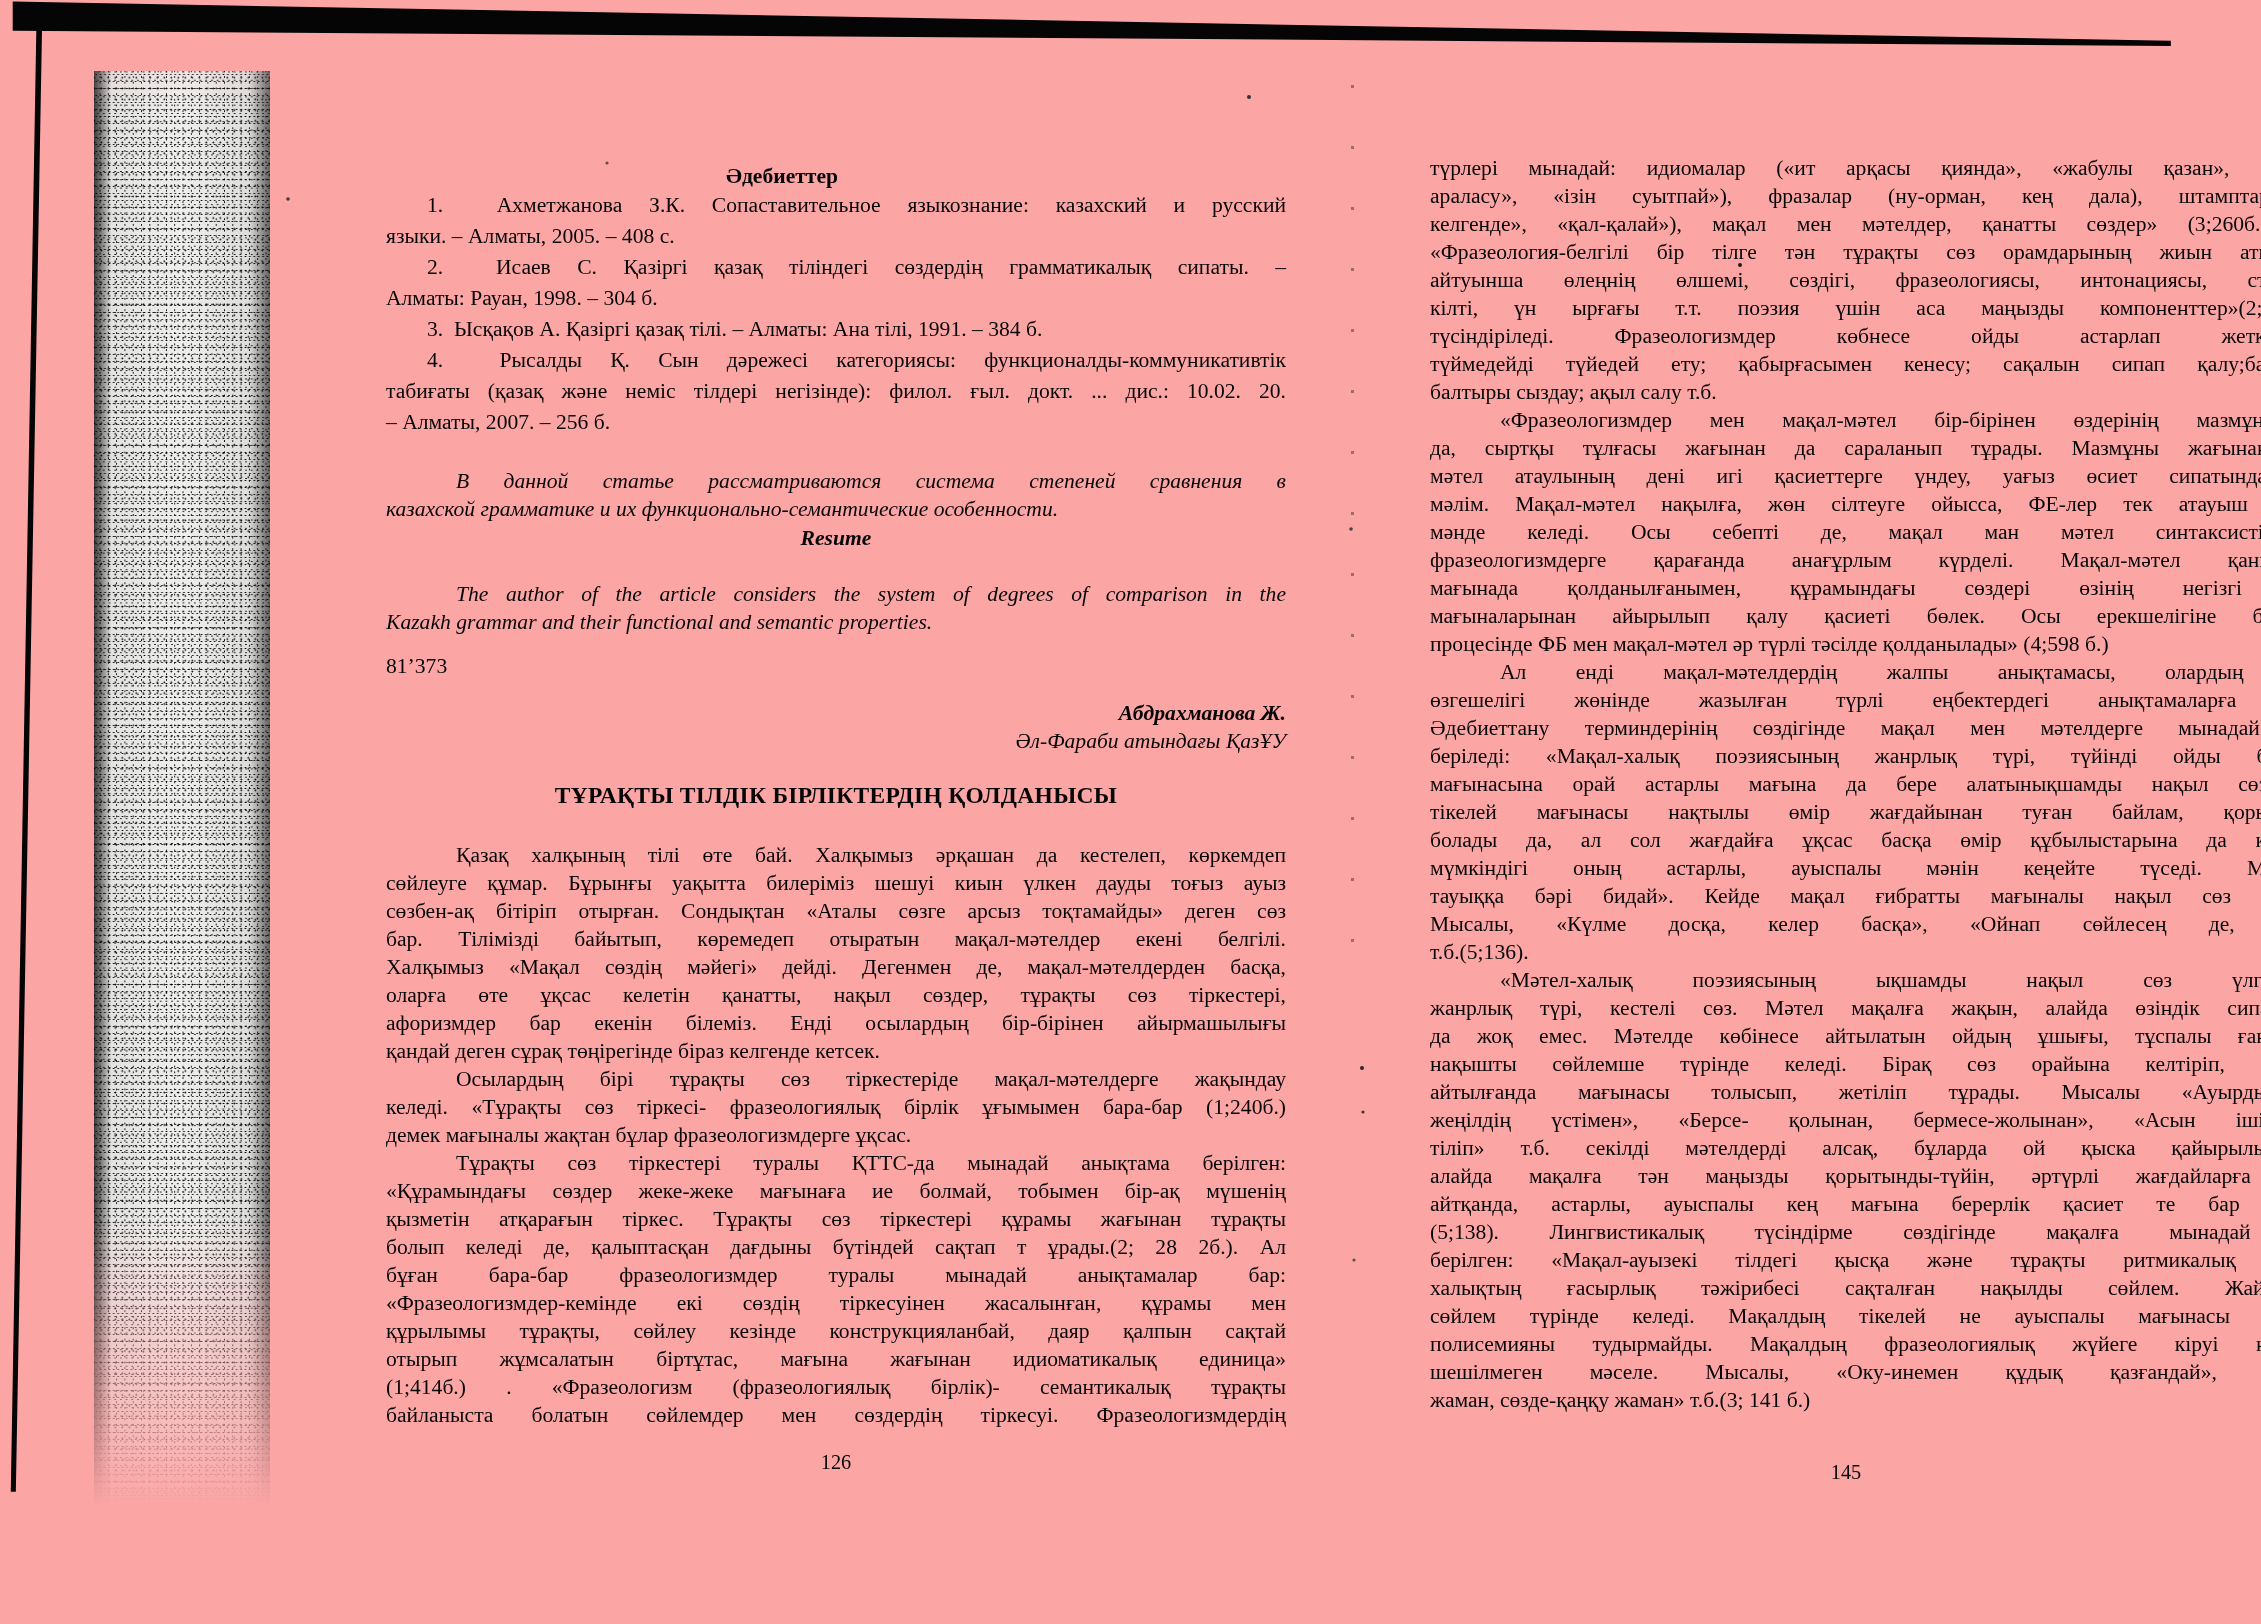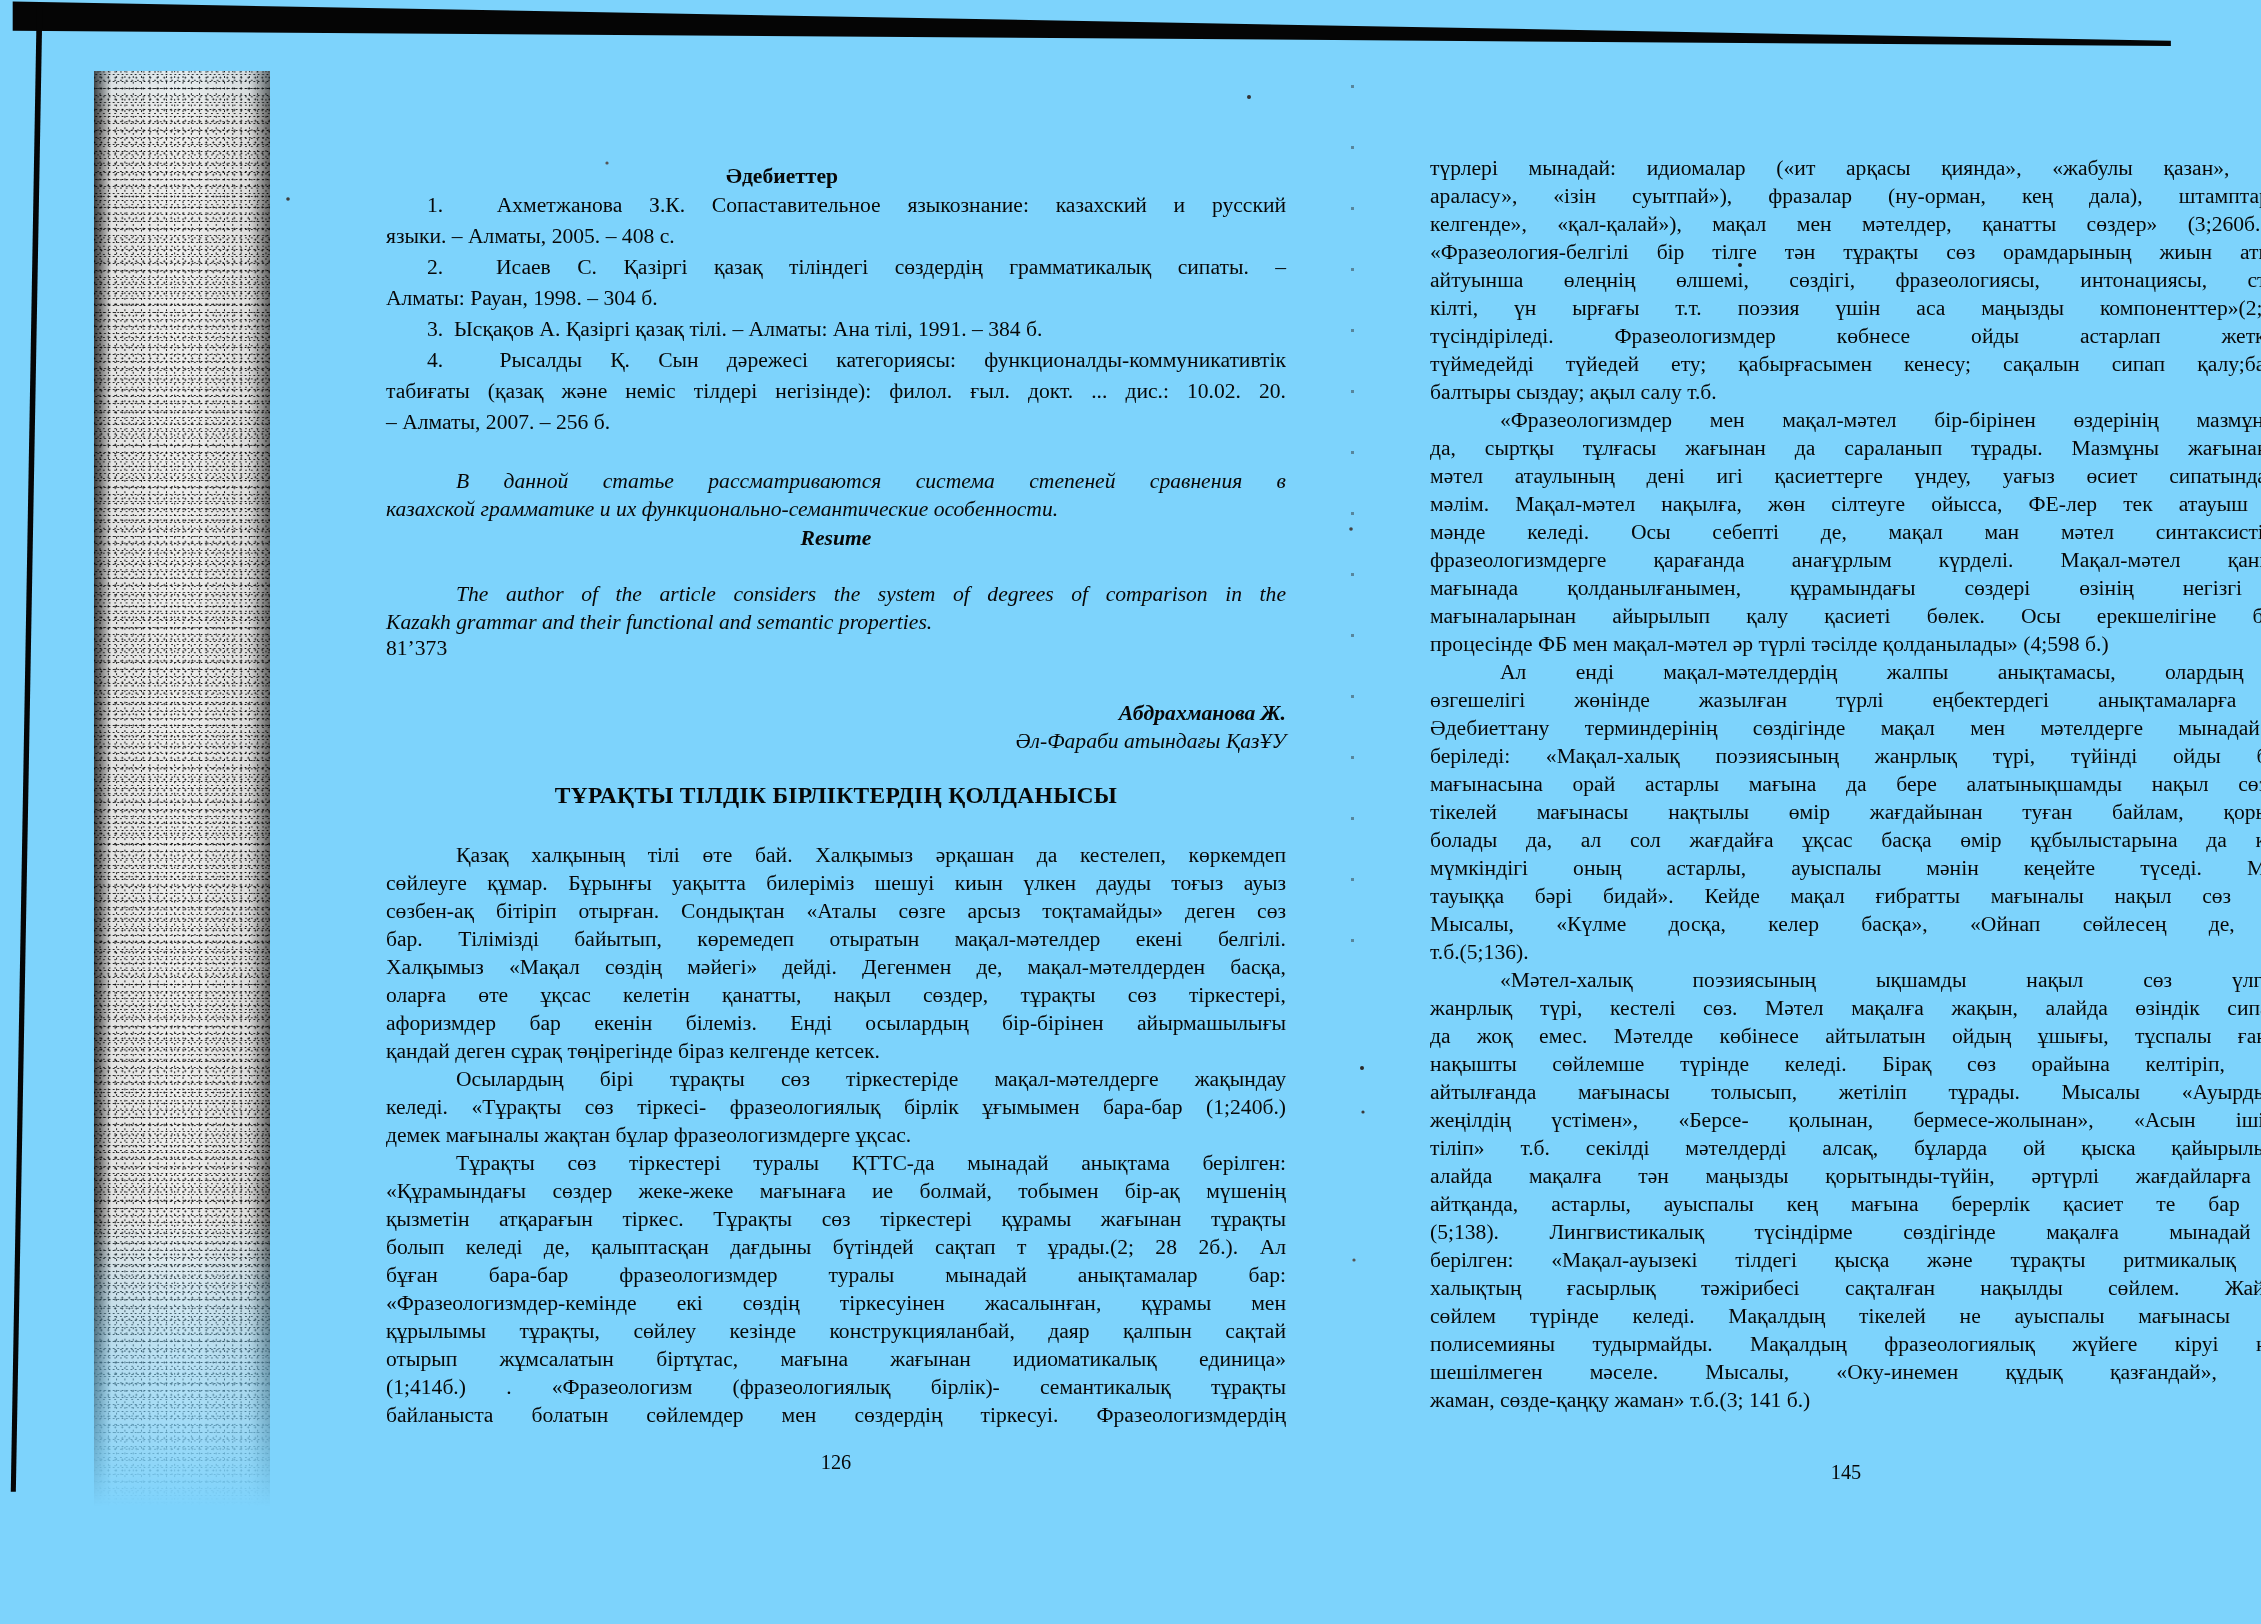--- a/index.html
+++ b/index.html
@@ -1,19 +1,19 @@
 <!DOCTYPE html>
 <html style="font-size:10.2px"><head>
 <meta charset="utf-8">
 <style>
   html,body{margin:0;padding:0;background:#ffffff;}
   #canvas{
     position:relative;
     width:2261px;height:1625px;
-    background:#7dd3fc;
+    background:#fca5a5;
     overflow:hidden;
     font-family:"Liberation Serif","DejaVu Serif",serif;
     color:#070707;
   }
   
   .artifact-svg{position:absolute;left:0;top:0;pointer-events:none;}
   .noise-strip{
     position:absolute;left:94px;top:71px;width:176px;height:1435px;
     background-image:
       radial-gradient(circle,#000 0 0.7px,transparent 1px),
@@ -48,21 +48,21 @@
   .bold{font-weight:bold;}
   .ital{font-style:italic;}
   h1,h2,h3{margin:0;font-size:21.6px;font-weight:bold;}
   
   #refs-heading{top:164px;padding-right:108px;box-sizing:border-box;}
   #refs{top:190px;line-height:31px;font-size:21.6px;}
   #resume-ru-heading{top:439px;}
   #resume-ru{top:467px;line-height:28px;font-size:21.6px;}
   #resume-en-heading{top:526px;}
   #resume-en{top:554px;line-height:28px;font-size:21.6px;margin-top:26px;}
-  #udc{top:636px;font-size:21.6px;}
+  #udc{top:654px;font-size:21.6px;}
   #author{top:701px;font-size:21.6px;}
   #affiliation{top:729px;font-size:21.6px;}
   #article-title{top:782px;font-size:23.5px;letter-spacing:0.3px;}
   #left-body{top:841px;line-height:28px;font-size:21.6px;}
   #right-body{top:154px;line-height:28px;font-size:21.6px;}
   .pagenum{font-size:20.3px;text-align:center;}
   #pagenum-left{top:1451px;}
   #pagenum-right{top:1461px;width:832px;}
   
   .ln{white-space:nowrap;}

